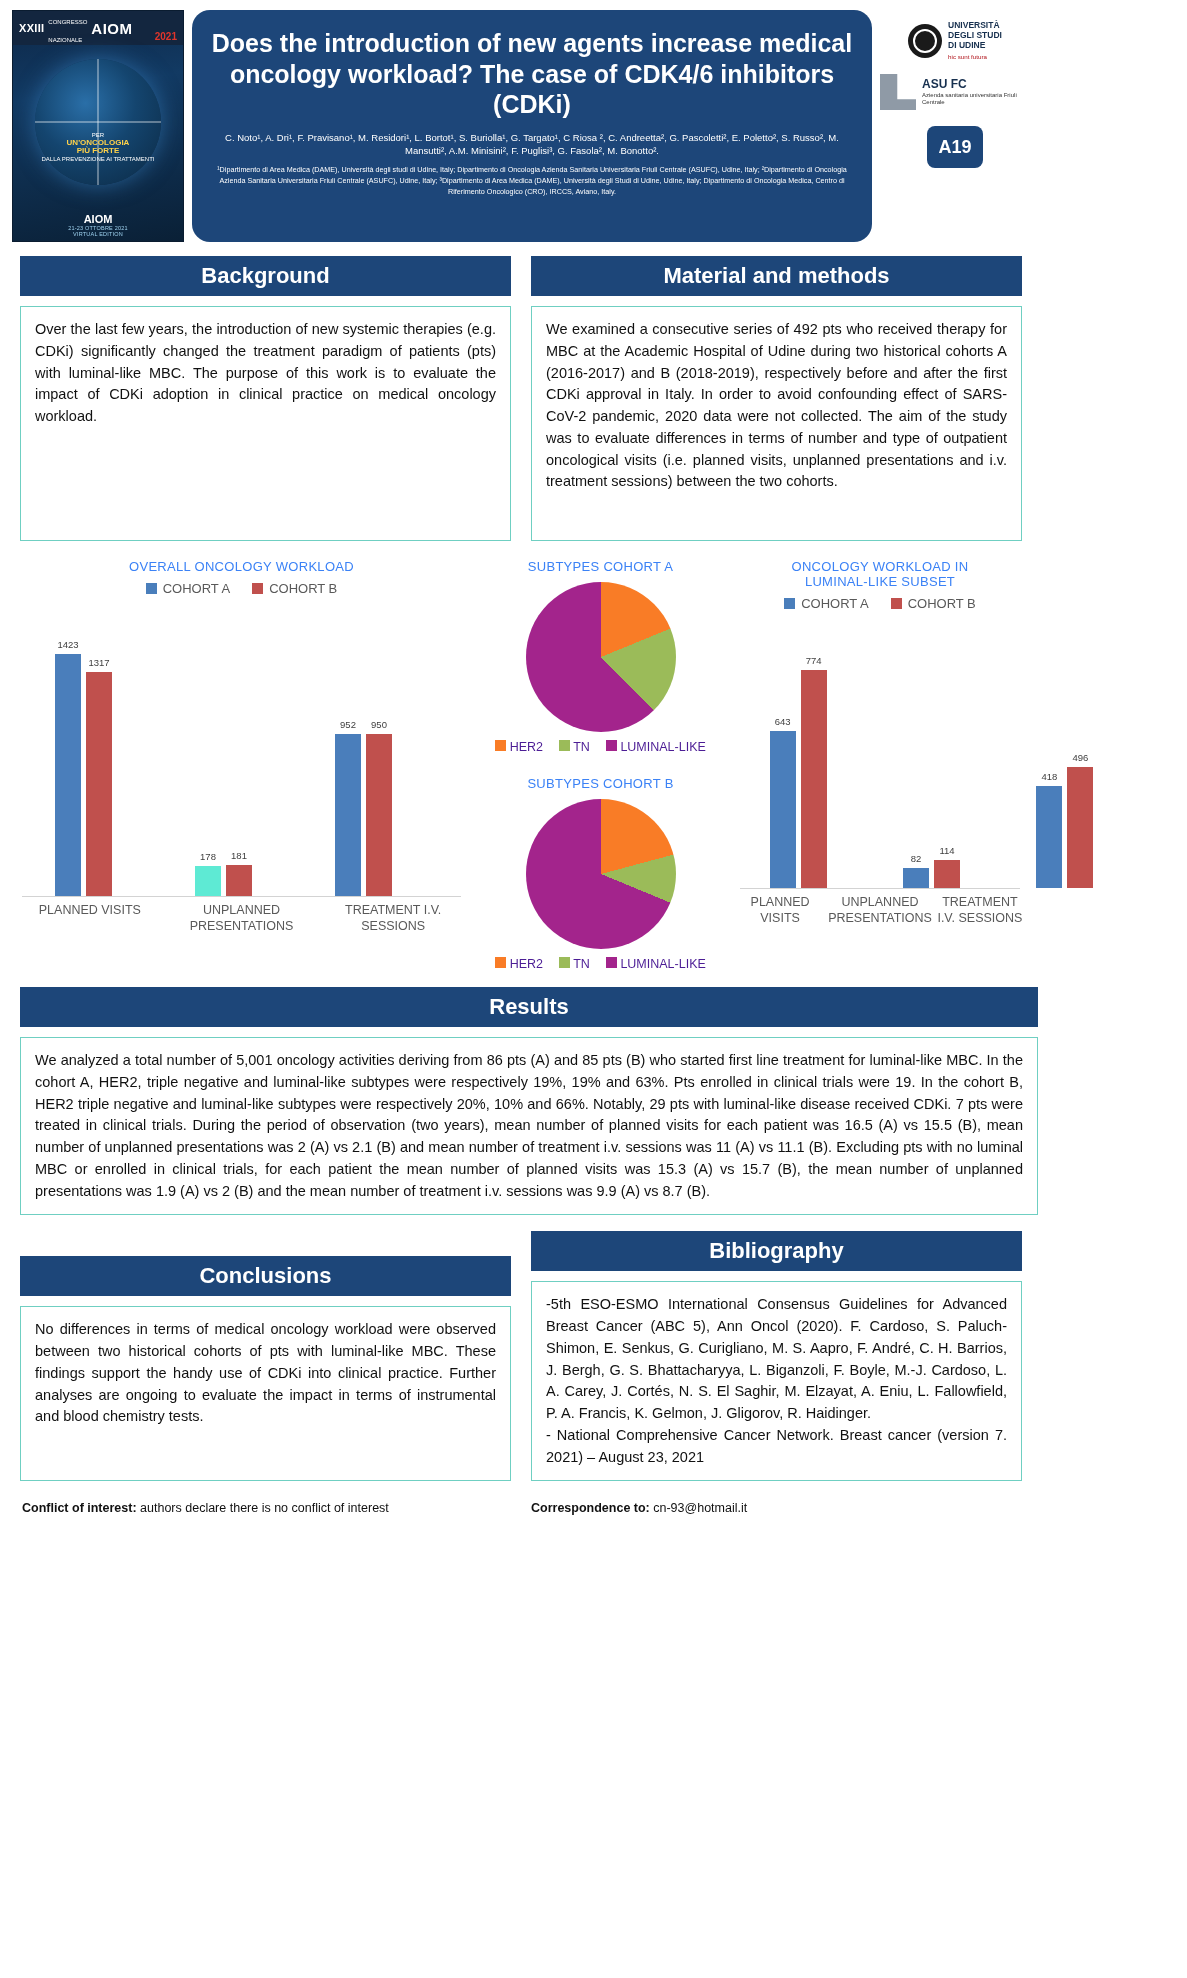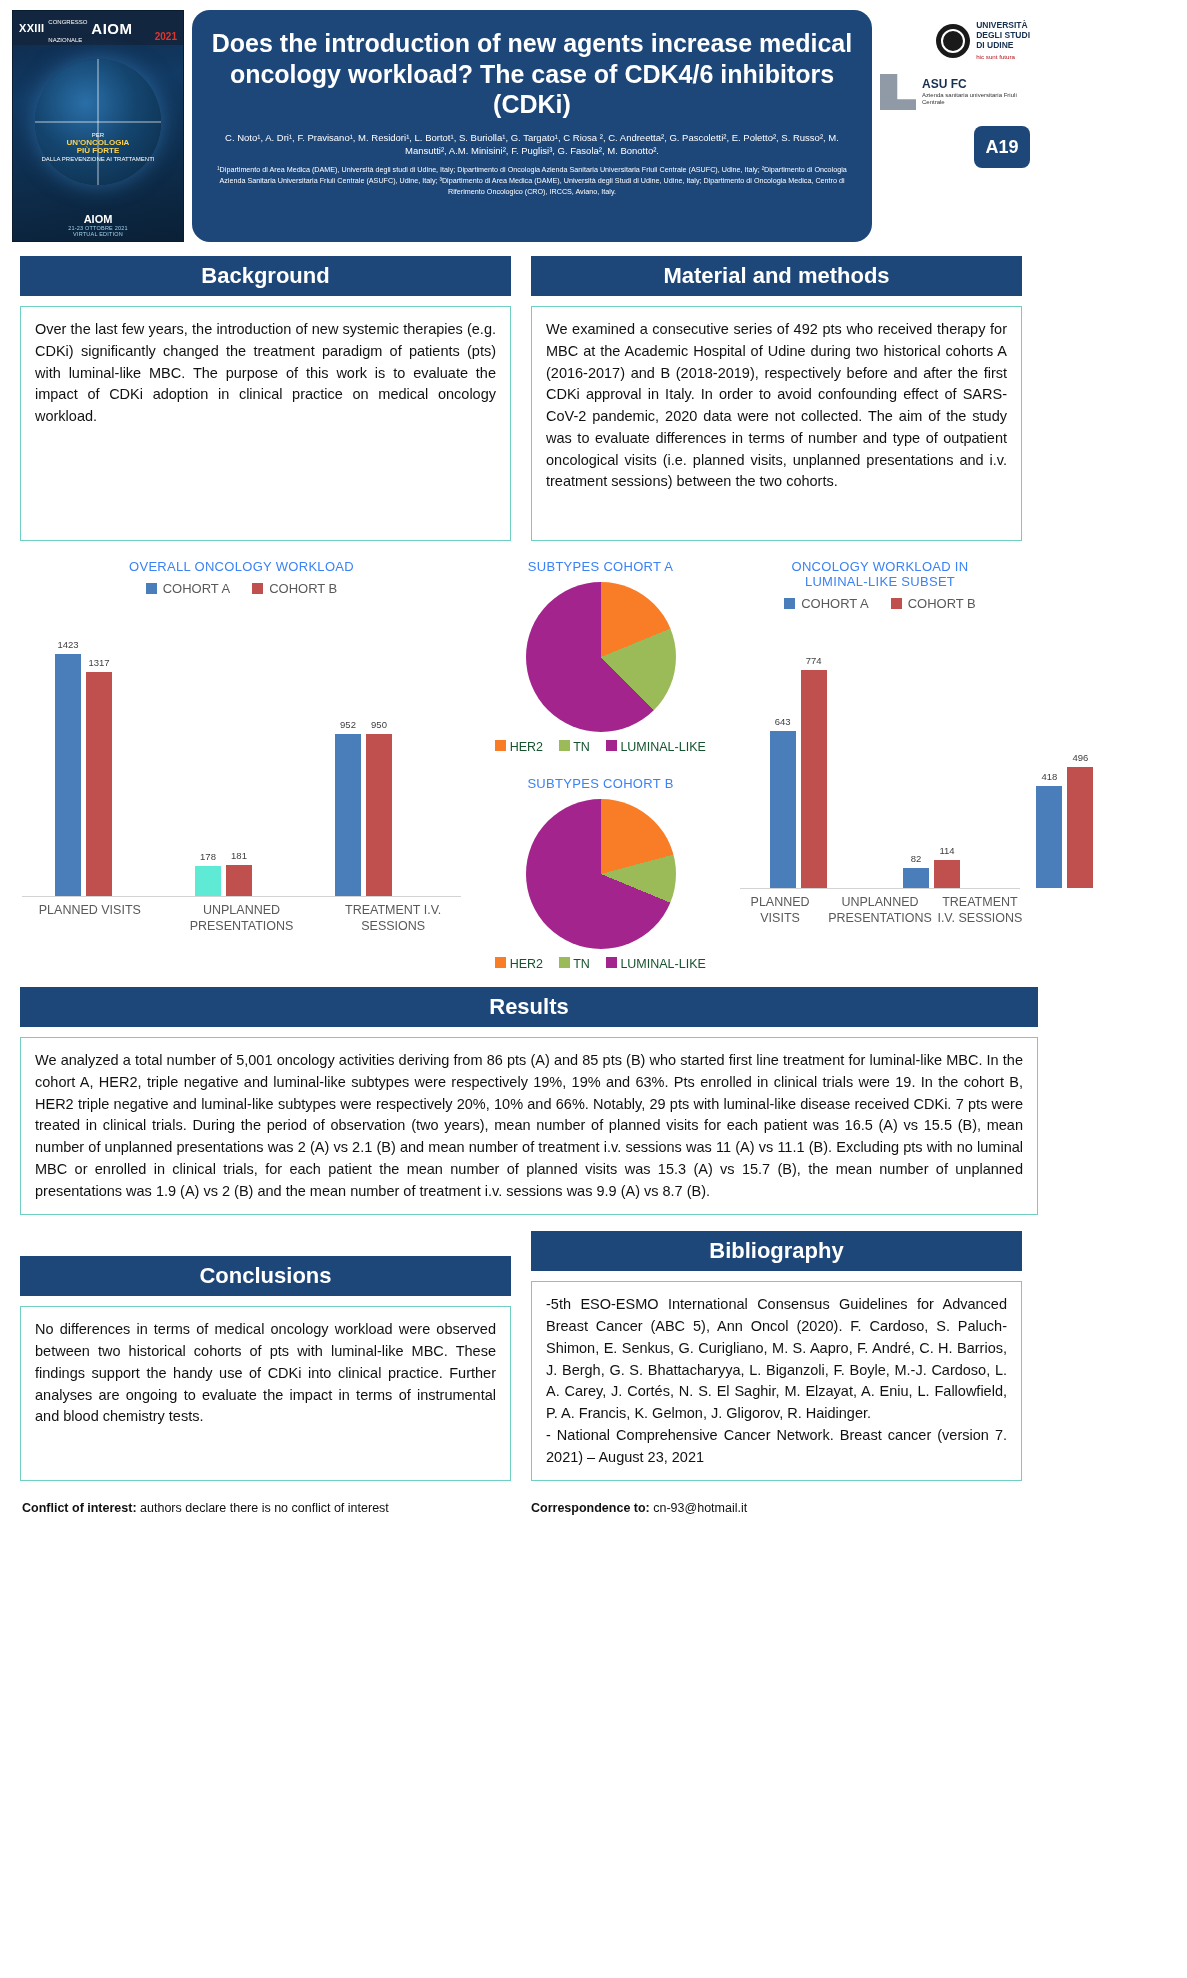--- a/index.html
+++ b/index.html
@@ -45,21 +45,21 @@
 
   .title-box {
     flex:1 1 auto; background:#1d4679; border-radius:18px;
     padding:14px 18px 10px 18px; color:#fff; min-height:232px;
     display:flex; flex-direction:column; align-items:center;
   }
   .title-main { font-size:25px; line-height:1.22; font-weight:bold; text-align:center; margin:4px 0 0; max-width:700px; }
   .authors { font-size:9.5px; text-align:center; margin-top:11px; line-height:1.45; max-width:860px; }
   .affil { font-size:7.2px; text-align:center; margin-top:7px; line-height:1.5; max-width:880px; }
 
-  .right-logos { flex:0 0 150px; display:flex; flex-direction:column; align-items:flex-end; gap:12px; padding-top:10px; }
+  .right-logos { flex:0 0 150px; display:flex; flex-direction:column; align-items:center; gap:12px; padding-top:10px; }
   .uni-logo { display:flex; align-items:center; gap:6px; }
   .uni-seal { width:34px; height:34px; border-radius:50%; background:#1a1a1a; position:relative; flex:0 0 34px;}
   .uni-seal:after{content:""; position:absolute; inset:5px; border-radius:50%; border:2px solid #fff;}
   .uni-text { font-size:8.5px; line-height:10px; color:#17304f; font-weight:bold; }
   .uni-text .sub { font-weight:normal; font-size:6.2px; color:#b0121a; display:block; margin-top:2px; }
   .asu-logo { display:flex; align-items:center; gap:6px; }
   .asu-mark { width:36px; height:36px; flex:0 0 36px; background:#8f9aa6;
               clip-path:polygon(0 0,48% 0,48% 70%,100% 70%,100% 100%,0 100%); }
   .asu-text { font-size:12px; font-weight:bold; color:#17304f; line-height:12px; }
   .asu-text .sub { display:block; font-weight:normal; font-size:6px; color:#333; line-height:7.5px; margin-top:2px;}
@@ -89,21 +89,21 @@
   .axis { position:absolute; left:8px; right:8px; bottom:0; height:1px; background:#d3d3d3; }
   .group { position:absolute; bottom:1px; display:flex; align-items:flex-end; gap:5px; }
   .bar { width:26px; position:relative; }
   .bar .lbl { position:absolute; top:-15px; left:50%; transform:translateX(-50%);
               font-size:9.5px; color:#404040; white-space:nowrap; }
   .cats { display:flex; margin-top:5px; }
   .cat { flex:1 1 0; text-align:center; font-size:12.5px; color:#595959; line-height:16px; }
 
   .pie-wrap { text-align:center; }
   .pie { width:150px; height:150px; border-radius:50%; margin:8px auto 0; }
-  .pie-legend { display:flex; justify-content:center; gap:16px; margin-top:8px; font-size:12.5px; color:#14532d; }
+  .pie-legend { display:flex; justify-content:center; gap:16px; margin-top:8px; font-size:12.5px; color:#4c1d95; }
 
   
   .footer { display:flex; padding:6px 22px 0 22px; gap:20px; font-size:12.5px; }
   .footer div { flex:1 1 0; }
   .footer b { font-weight:bold; }
 </style>
 </head>
 <body>
 
 <div class="poster">

